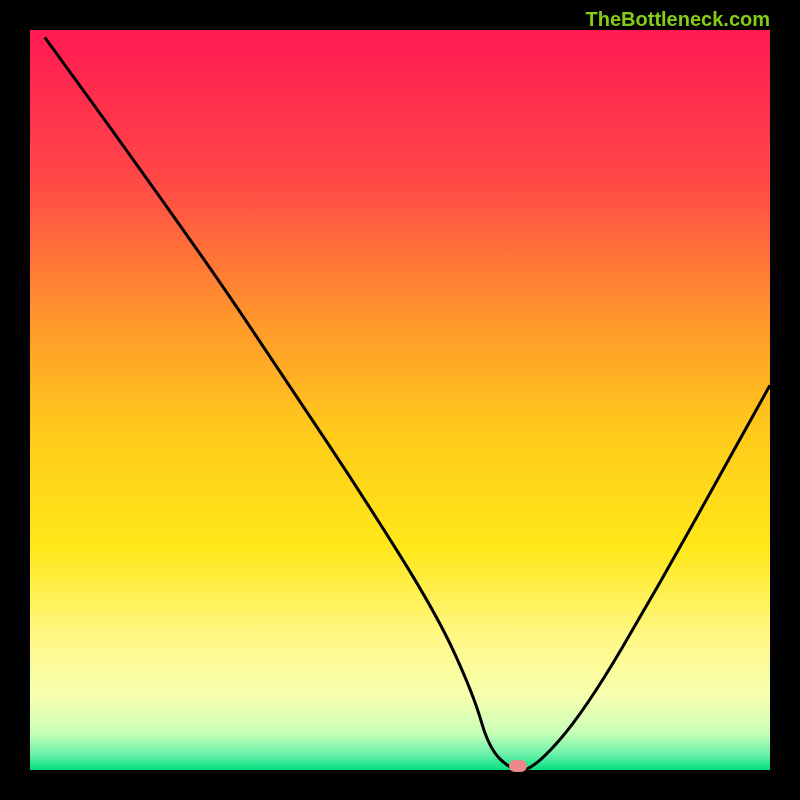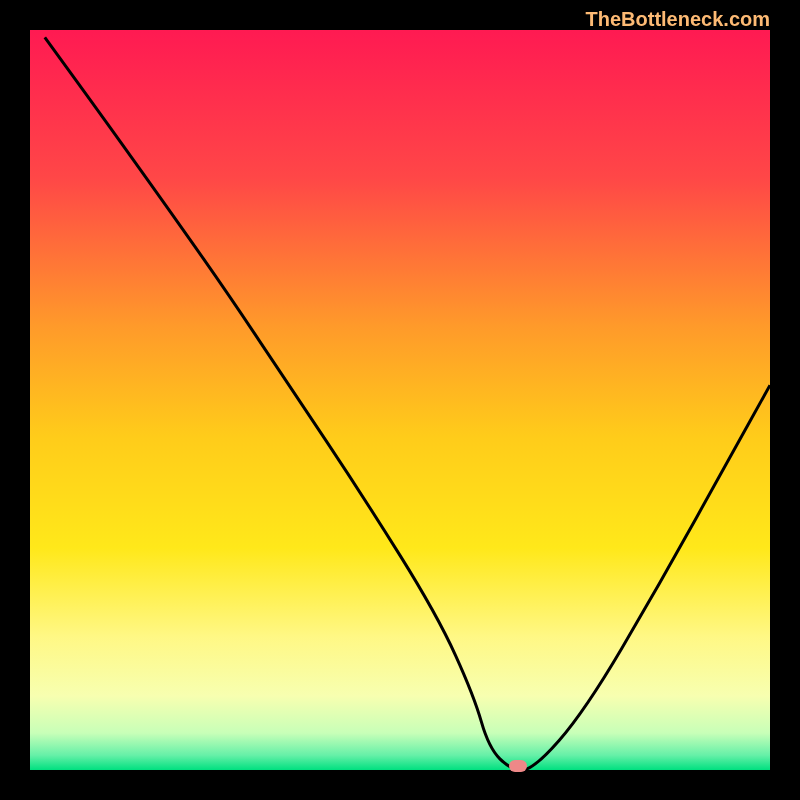--- a/index.html
+++ b/index.html
@@ -23,21 +23,21 @@
     top: 0;
     width: 100%;
     height: 100%;
   }
   .watermark {
     position: absolute;
     top: 8px;
     right: 30px;
     font-size: 20px;
     font-weight: bold;
-    color: #fdba74;
+    color: #84cc16;
     font-family: Arial, sans-serif;
   }
   .curve-svg {
     position: absolute;
     left: 0;
     top: 0;
     width: 100%;
     height: 100%;
   }
   .marker {

